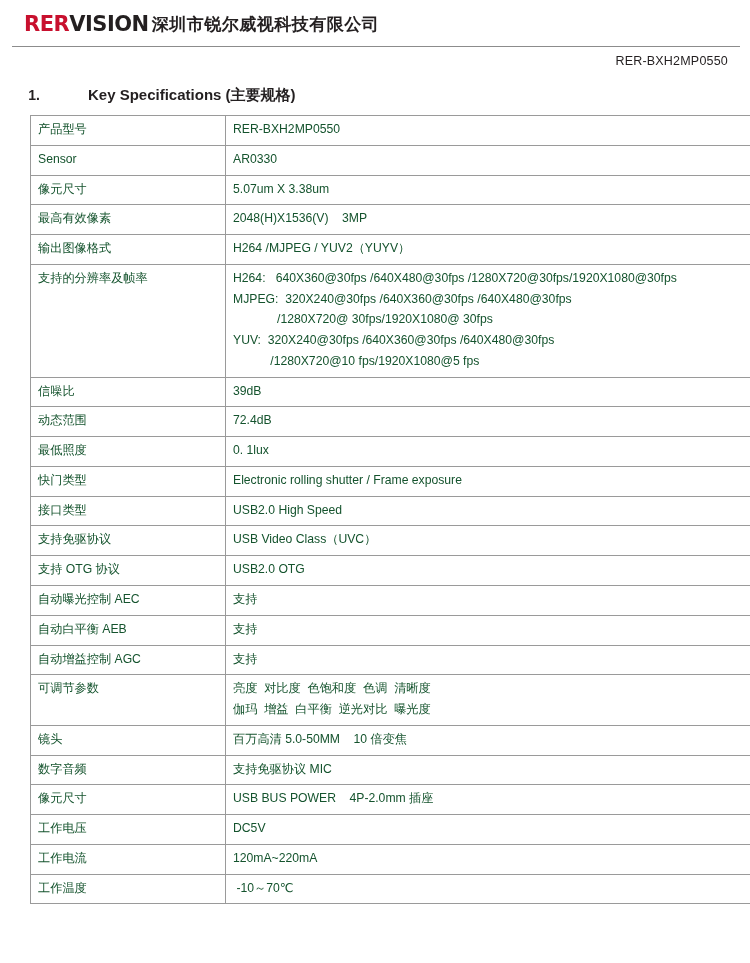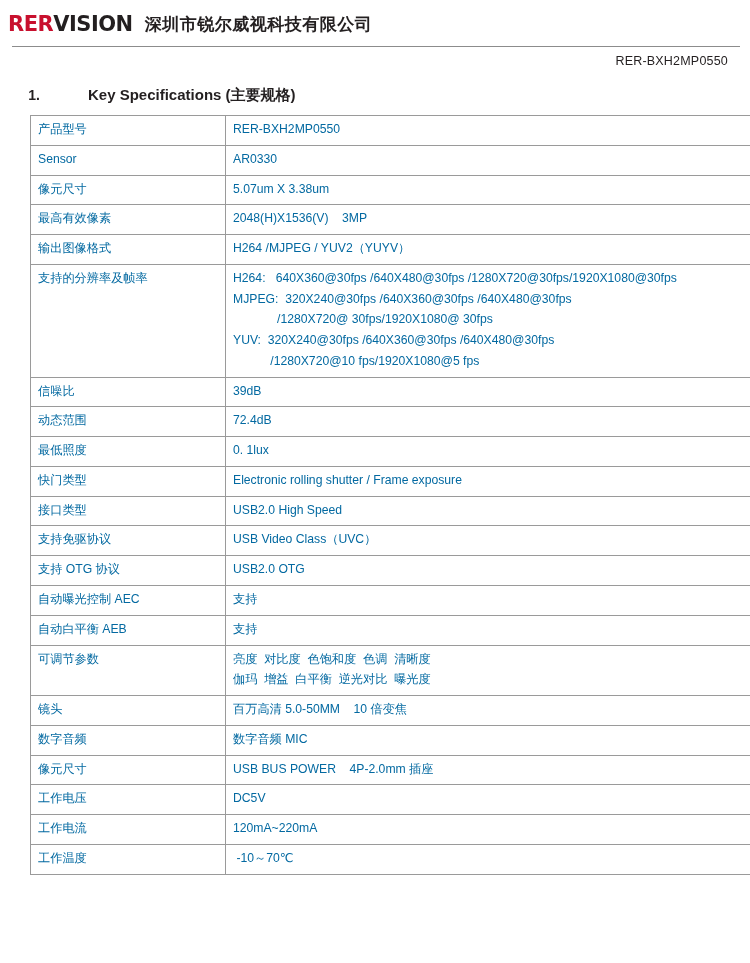--- a/index.html
+++ b/index.html
@@ -20,33 +20,33 @@
     height: 963px;
     position: relative;
     box-sizing: border-box;
     padding: 0;
   }
 
   
   .header {
     display: flex;
     align-items: center;
-    padding: 12px 0 6px 8px;
+    padding: 12px 0 6px 24px;
   }
   .logo {
     font-family: "DejaVu Sans", sans-serif;
     font-weight: bold;
     font-size: 21px;
     letter-spacing: -0.5px;
     white-space: nowrap;
   }
   .logo .logo-red { color: #c8102e; }
   .logo .logo-dark { color: #231f20; }
   .company-name {
-    margin-left: 12px;
+    margin-left: 3px;
     font-size: 17px;
     font-weight: bold;
     color: #231f20;
     letter-spacing: 0.5px;
     white-space: nowrap;
   }
   .header-rule {
     border: 0;
     border-top: 1px solid #8c8c8c;
     margin: 4px 10px 0 12px;
@@ -83,21 +83,21 @@
     margin: 0 auto 0 30px;
     width: 690px;
     table-layout: fixed;
   }
   table.spec td {
     border: 1px solid #9a9a9a;
     vertical-align: top;
     font-size: 12.2px;
     line-height: 1.62;
     padding: 4px 7px 5px 7px;
-    color: #0369a1;
+    color: #14532d;
   }
   td.label {
     width: 180px;
   }
   td.value {
     width: 510px;
   }
   .vline {
     display: block;
     white-space: pre;
@@ -212,36 +212,42 @@
             <span class="vline">支持</span>
           </td>
         </tr>
         <tr>
           <td class="label">自动白平衡 AEB</td>
           <td class="value">
             <span class="vline">支持</span>
           </td>
         </tr>
         <tr>
+          <td class="label">自动增益控制 AGC</td>
+          <td class="value">
+            <span class="vline">支持</span>
+          </td>
+        </tr>
+        <tr>
           <td class="label">可调节参数</td>
           <td class="value">
             <span class="vline">亮度  对比度  色饱和度  色调  清晰度</span>
             <span class="vline gap-top">伽玛  增益  白平衡  逆光对比  曝光度</span>
           </td>
         </tr>
         <tr>
           <td class="label">镜头</td>
           <td class="value">
             <span class="vline">百万高清 5.0-50MM    10 倍变焦</span>
           </td>
         </tr>
         <tr>
           <td class="label">数字音频</td>
           <td class="value">
-            <span class="vline">数字音频 MIC</span>
+            <span class="vline">支持免驱协议 MIC</span>
           </td>
         </tr>
         <tr>
           <td class="label">像元尺寸</td>
           <td class="value">
             <span class="vline">USB BUS POWER    4P-2.0mm 插座</span>
           </td>
         </tr>
         <tr>
           <td class="label">工作电压</td>

